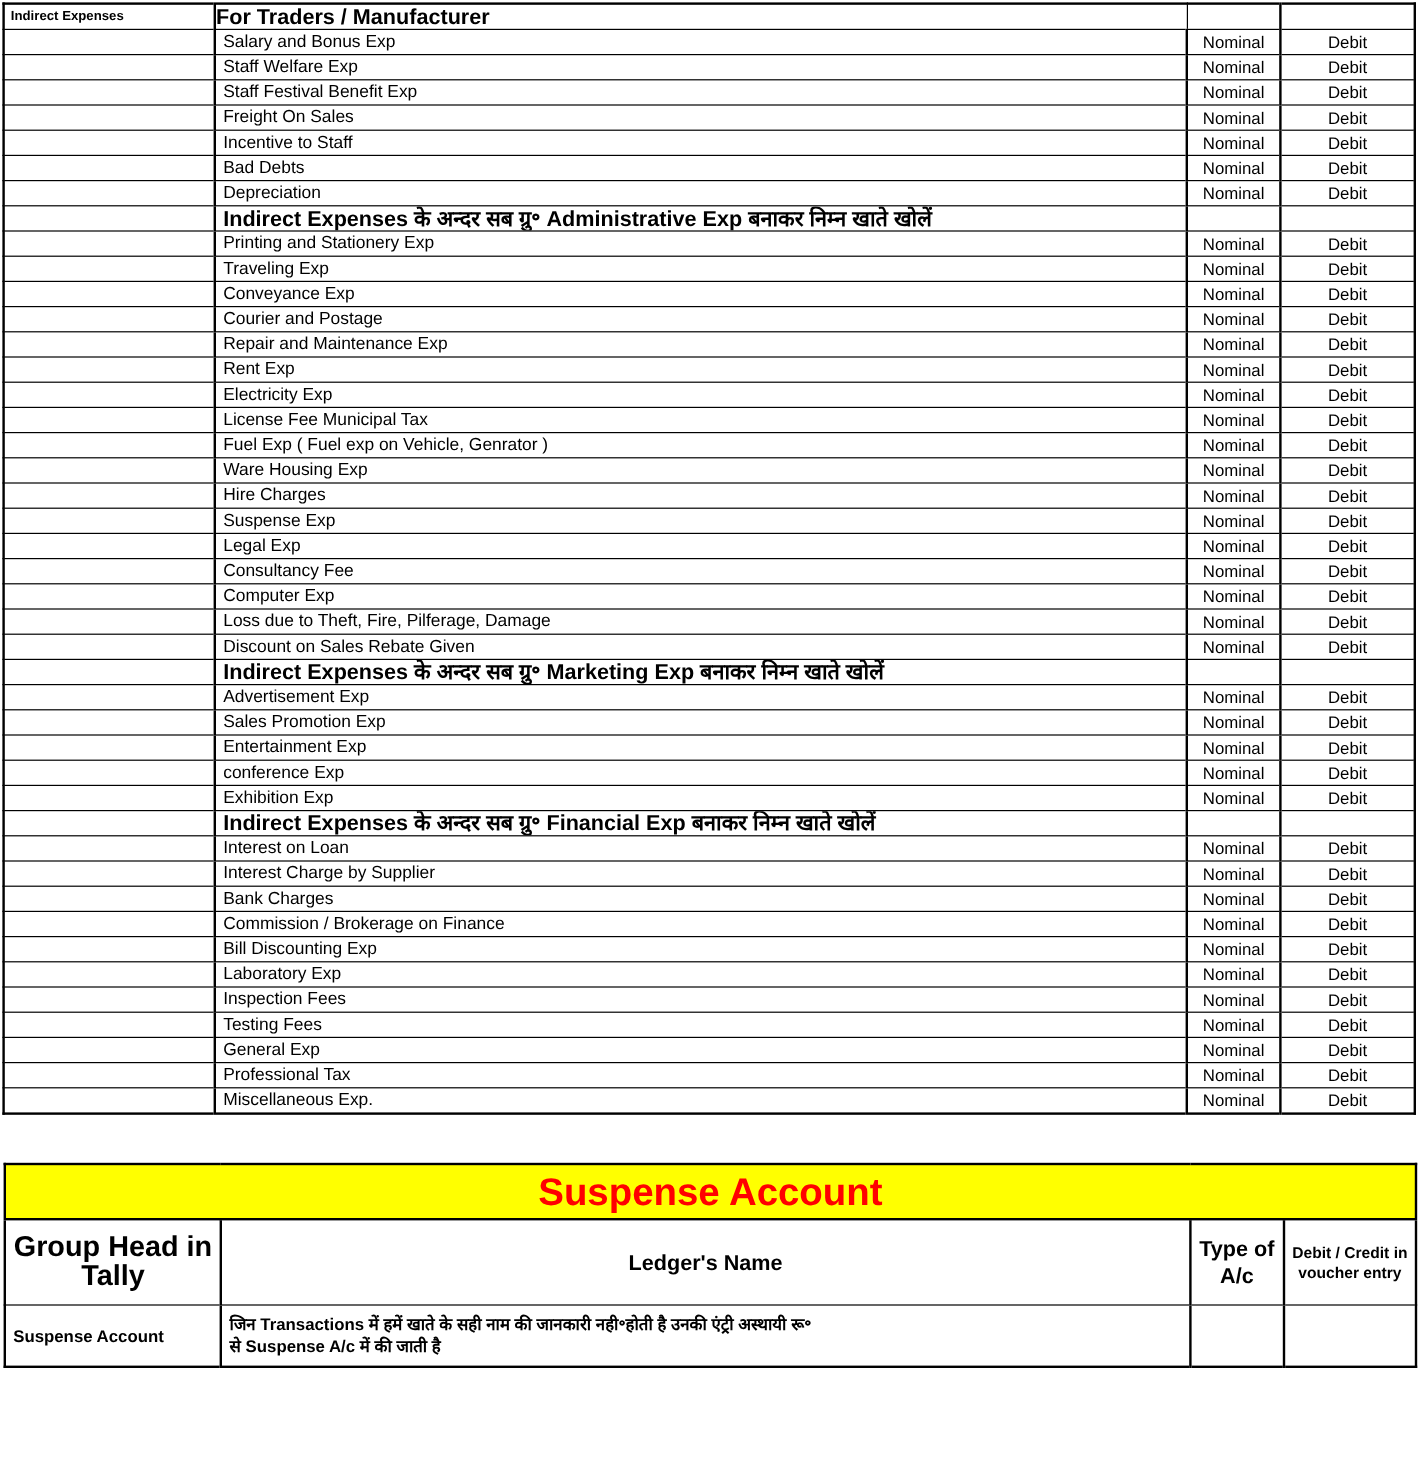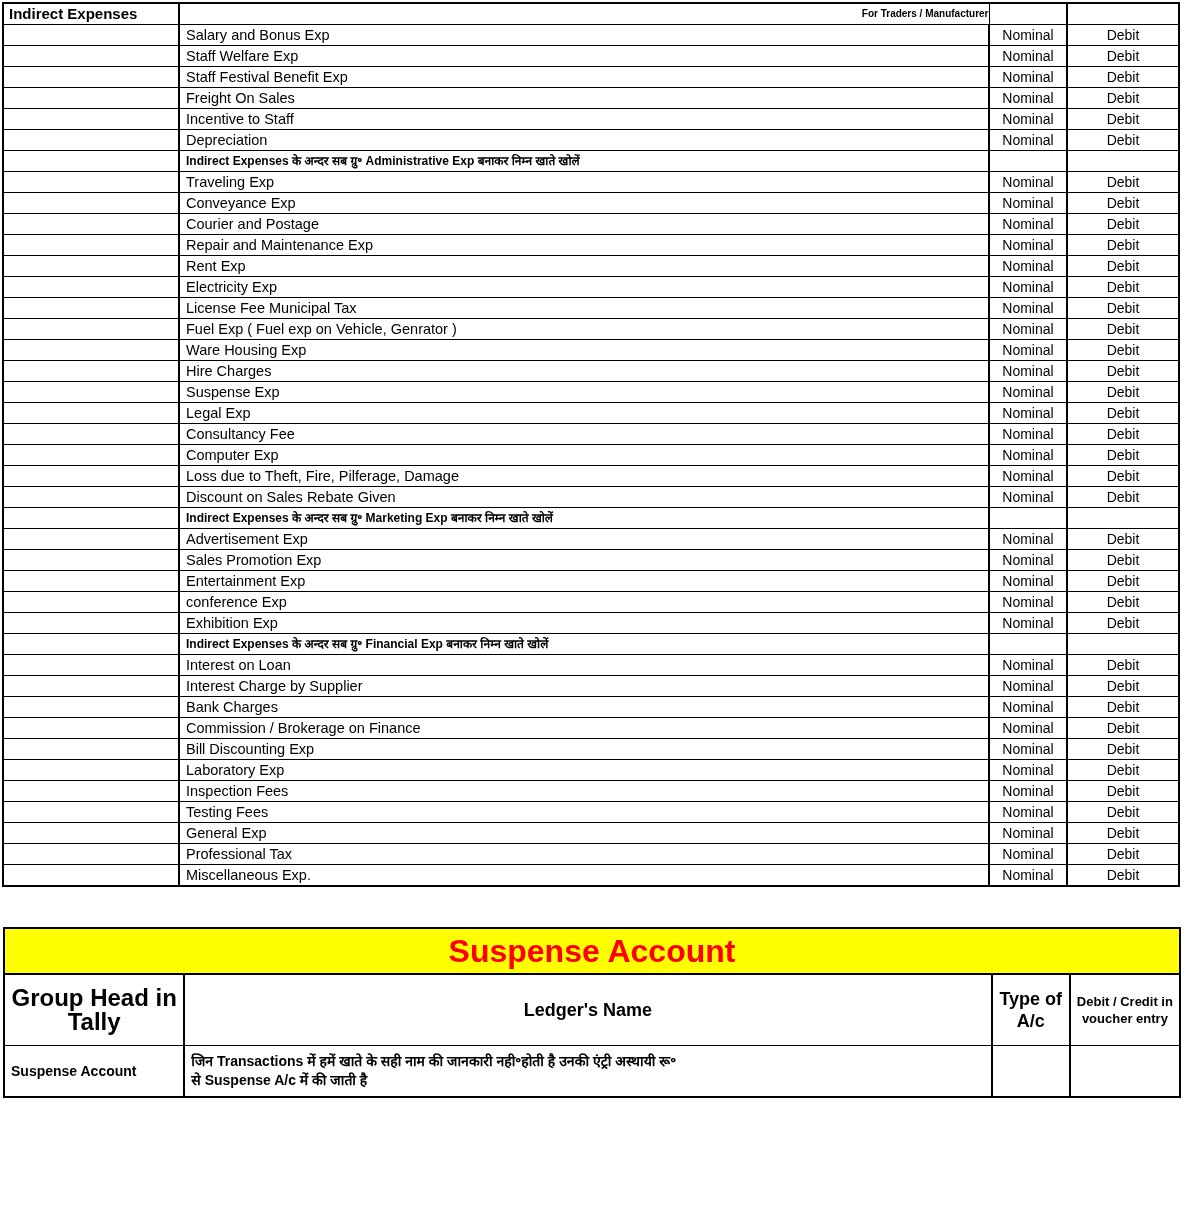--- a/index.html
+++ b/index.html
@@ -46,41 +46,41 @@
     padding: 0 0 0 6px;
     font-size: 14.5px;
     line-height: 20px;
     vertical-align: middle;
     white-space: nowrap;
     overflow: hidden;
   }
 
   .tbl-expenses td.group-cell {
     font-weight: bold;
-    font-size: 15px;
+    font-size: 11px;
     padding-left: 5px;
   }
   .tbl-expenses td.blank-group { padding: 0; }
 
   .tbl-expenses td.hdr-center {
-    text-align: right;
-    font-weight: bold;
-    font-size: 10px;
+    text-align: left;
+    font-weight: bold;
+    font-size: 18px;
     padding: 0;
   }
 
   .tbl-expenses td.center {
     text-align: center;
     padding: 0;
     font-size: 14px;
   }
 
   .tbl-expenses tr.section-row td.ledger-cell {
     font-weight: bold;
-    font-size: 12px;
+    font-size: 18px;
   }
   .hindi {
     font-family: "Liberation Sans", "DejaVu Sans", sans-serif;
     font-weight: bold;
   }
   .hindi-sm { font-size: 14px; }
 
   
   .tbl-expenses td.group-cell,
   .tbl-expenses td.blank-group { border-right: 2px solid #000; }
@@ -193,32 +193,44 @@
           <td class="center">Debit</td>
         </tr>
       <tr>
           <td class="blank-group"></td>
           <td class="ledger-cell">Incentive to Staff</td>
           <td class="center type-cell">Nominal</td>
           <td class="center">Debit</td>
         </tr>
       <tr>
           <td class="blank-group"></td>
+          <td class="ledger-cell">Bad Debts</td>
+          <td class="center type-cell">Nominal</td>
+          <td class="center">Debit</td>
+        </tr>
+      <tr>
+          <td class="blank-group"></td>
           <td class="ledger-cell">Depreciation</td>
           <td class="center type-cell">Nominal</td>
           <td class="center">Debit</td>
         </tr>
 
       <tr class="section-row">
           <td class="blank-group"></td>
           <td class="ledger-cell hindi hindi-sm">Indirect Expenses के अन्दर सब ग्रु॰ Administrative Exp बनाकर निम्न खाते खोलें</td>
           <td class="center type-cell"></td>
           <td class="center"></td>
         </tr>
 
+      <tr>
+          <td class="blank-group"></td>
+          <td class="ledger-cell">Printing and Stationery Exp</td>
+          <td class="center type-cell">Nominal</td>
+          <td class="center">Debit</td>
+        </tr>
       <tr>
           <td class="blank-group"></td>
           <td class="ledger-cell">Traveling Exp</td>
           <td class="center type-cell">Nominal</td>
           <td class="center">Debit</td>
         </tr>
       <tr>
           <td class="blank-group"></td>
           <td class="ledger-cell">Conveyance Exp</td>
           <td class="center type-cell">Nominal</td>

